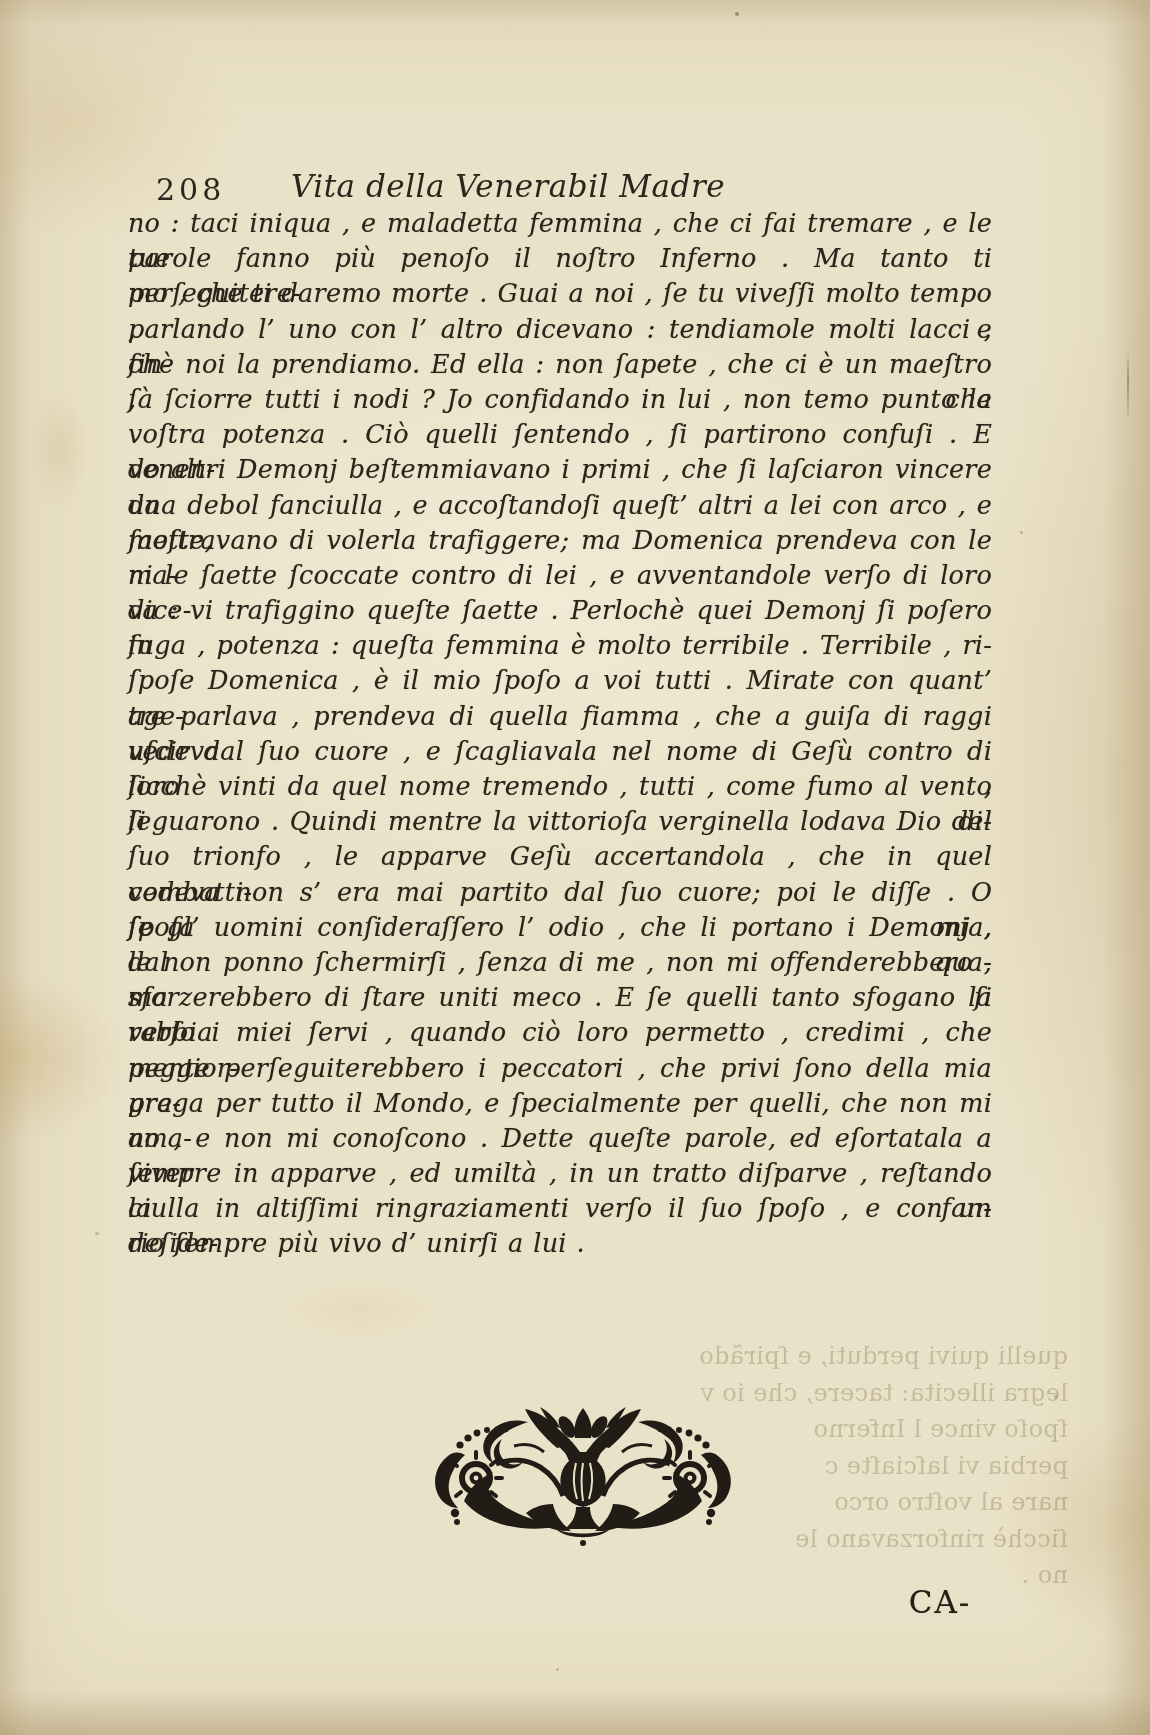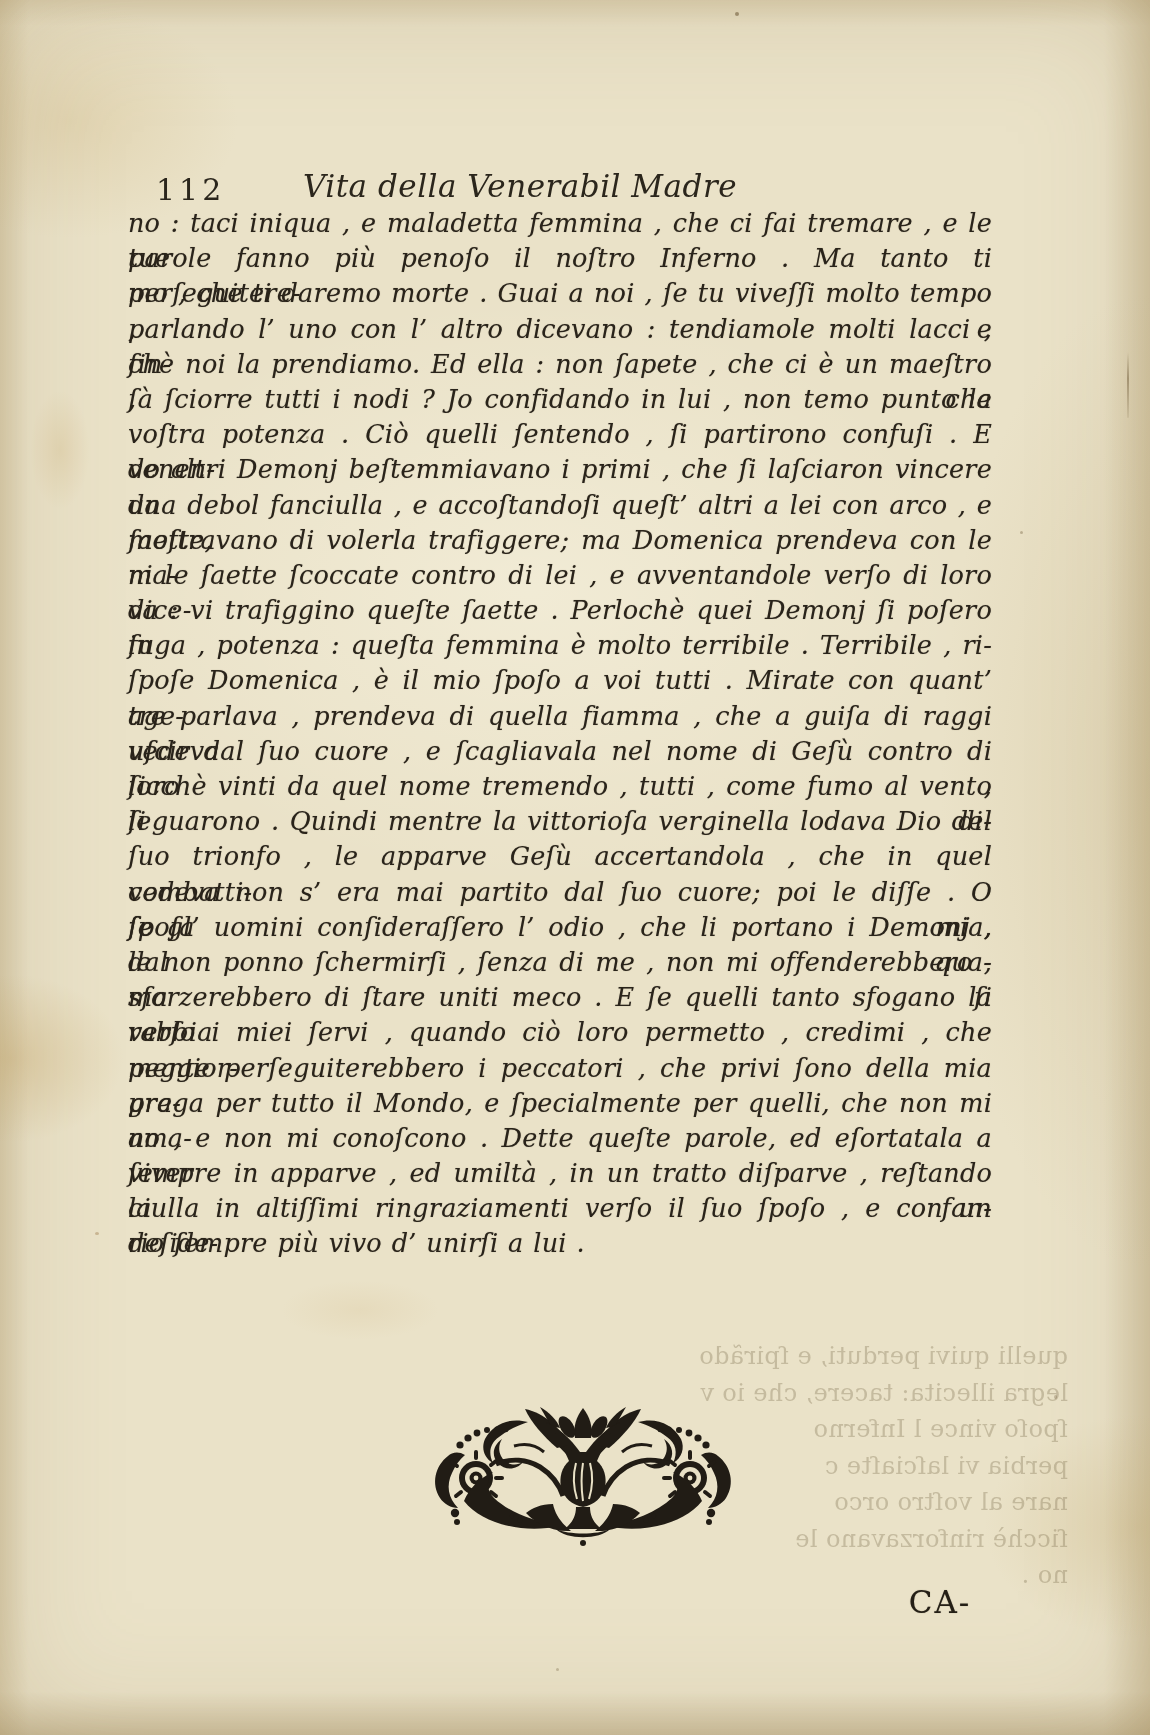--- a/index.html
+++ b/index.html
@@ -19,21 +19,21 @@
     box-shadow: inset 0 0 120px rgba(150,128,82,0.25);
     font-family:"DejaVu Serif","Liberation Serif",serif;
     color:#282218;
   }
   .header{position:absolute;top:168px;left:0;width:1150px;height:42px;}
   .pagenum{
     position:absolute;left:156px;top:4px;
     font-size:30px;letter-spacing:4px;color:#2b261c;
   }
   .runtitle{
-    position:absolute;left:300px;top:0;width:440px;
+    position:absolute;left:288px;top:0;width:440px;
     text-align:center;font-style:italic;font-size:31px;color:#2b261c;
     letter-spacing:0.5px;white-space:nowrap;
   }
   .textblock{
     position:absolute;left:128px;top:206px;width:864px;
   }
   .body-line{
     font-size:25.5px;line-height:35.2px;height:35.2px;
     text-align:justify;text-align-last:justify;
     letter-spacing:0.2px;word-spacing:1.5px;
@@ -81,21 +81,21 @@
     position:absolute;left:280px;top:1280px;width:160px;height:60px;border-radius:50%;
     background:radial-gradient(ellipse at center, rgba(190,150,80,0.10), rgba(190,150,80,0) 70%);
   }
 </style>
 </head>
 <body>
 
 <div class="page">
 
   <div class="header">
-    <div class="pagenum">112</div>
+    <div class="pagenum">208</div>
     <div class="runtitle">Vita della Venerabil Madre</div>
   </div>
 
   <div class="textblock">
       <div class="body-line">no : taci iniqua , e maladetta femmina , che ci fai tremare , e le tue</div>
       <div class="body-line">parole fanno più penoſo il noſtro Inferno .  Ma tanto ti perſeguitere-</div>
       <div class="body-line">mo , che ti daremo morte .  Guai a noi , ſe tu viveſſi molto tempo , e</div>
       <div class="body-line">parlando l’ uno con l’ altro dicevano : tendiamole molti lacci , fin-</div>
       <div class="body-line">chè noi la prendiamo.  Ed ella : non ſapete , che ci è un maeſtro , che</div>
       <div class="body-line">ſà ſciorre tutti i nodi ?  Jo confidando in lui , non temo punto la</div>

